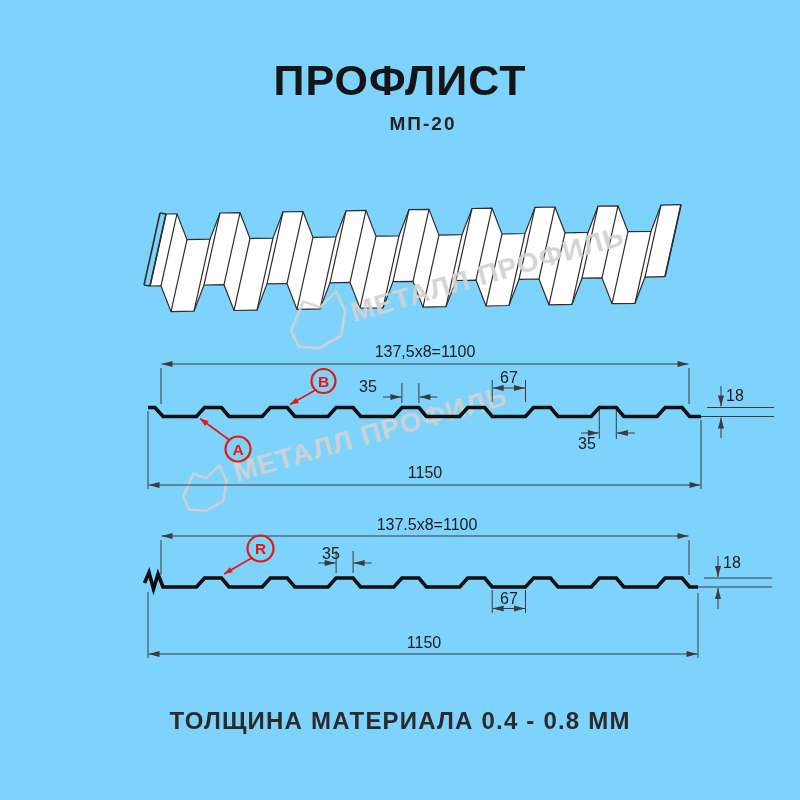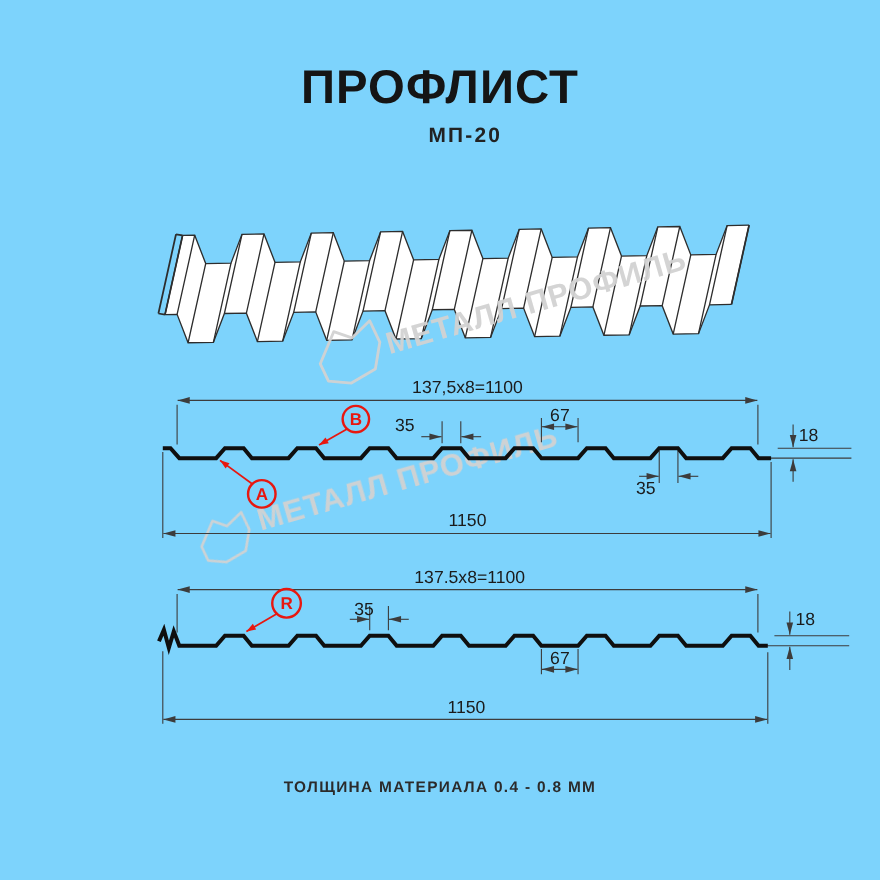--- a/index.html
+++ b/index.html
@@ -3,21 +3,21 @@
 <meta charset="utf-8">
 <style>
   html,body{margin:0;padding:0;background:#fff;}
   .page{position:relative;width:800px;height:800px;background:#7dd3fc;overflow:hidden;
         font-family:"Liberation Sans",sans-serif;padding-left:24px;}
   .title{position:absolute;top:56px;left:0;width:800px;text-align:center;margin:0;
          font-size:43px;font-weight:bold;letter-spacing:1px;color:#151515;}
   .model{position:absolute;top:113px;left:0;width:800px;text-align:center;
          font-size:19px;font-weight:600;letter-spacing:2px;color:#222;margin-left:23px;}
   .footer{position:absolute;top:707px;left:0;width:800px;text-align:center;
-          font-size:14px;font-weight:600;letter-spacing:1.2px;color:#2b2b2b;}
+          font-size:24px;font-weight:600;letter-spacing:1.2px;color:#2b2b2b;}
   svg text{font-family:"Liberation Sans",sans-serif;}
   .dimtxt{font-size:16px;fill:#1b1b1b;}
   .lbltxt{font-size:15.5px;font-weight:bold;fill:#e8170f;}
   .wmtxt{font-size:28px;font-weight:bold;fill:#d2d2d2;letter-spacing:1px;}
 </style>
 </head>
 <body>
 
 <div class="page">
 

